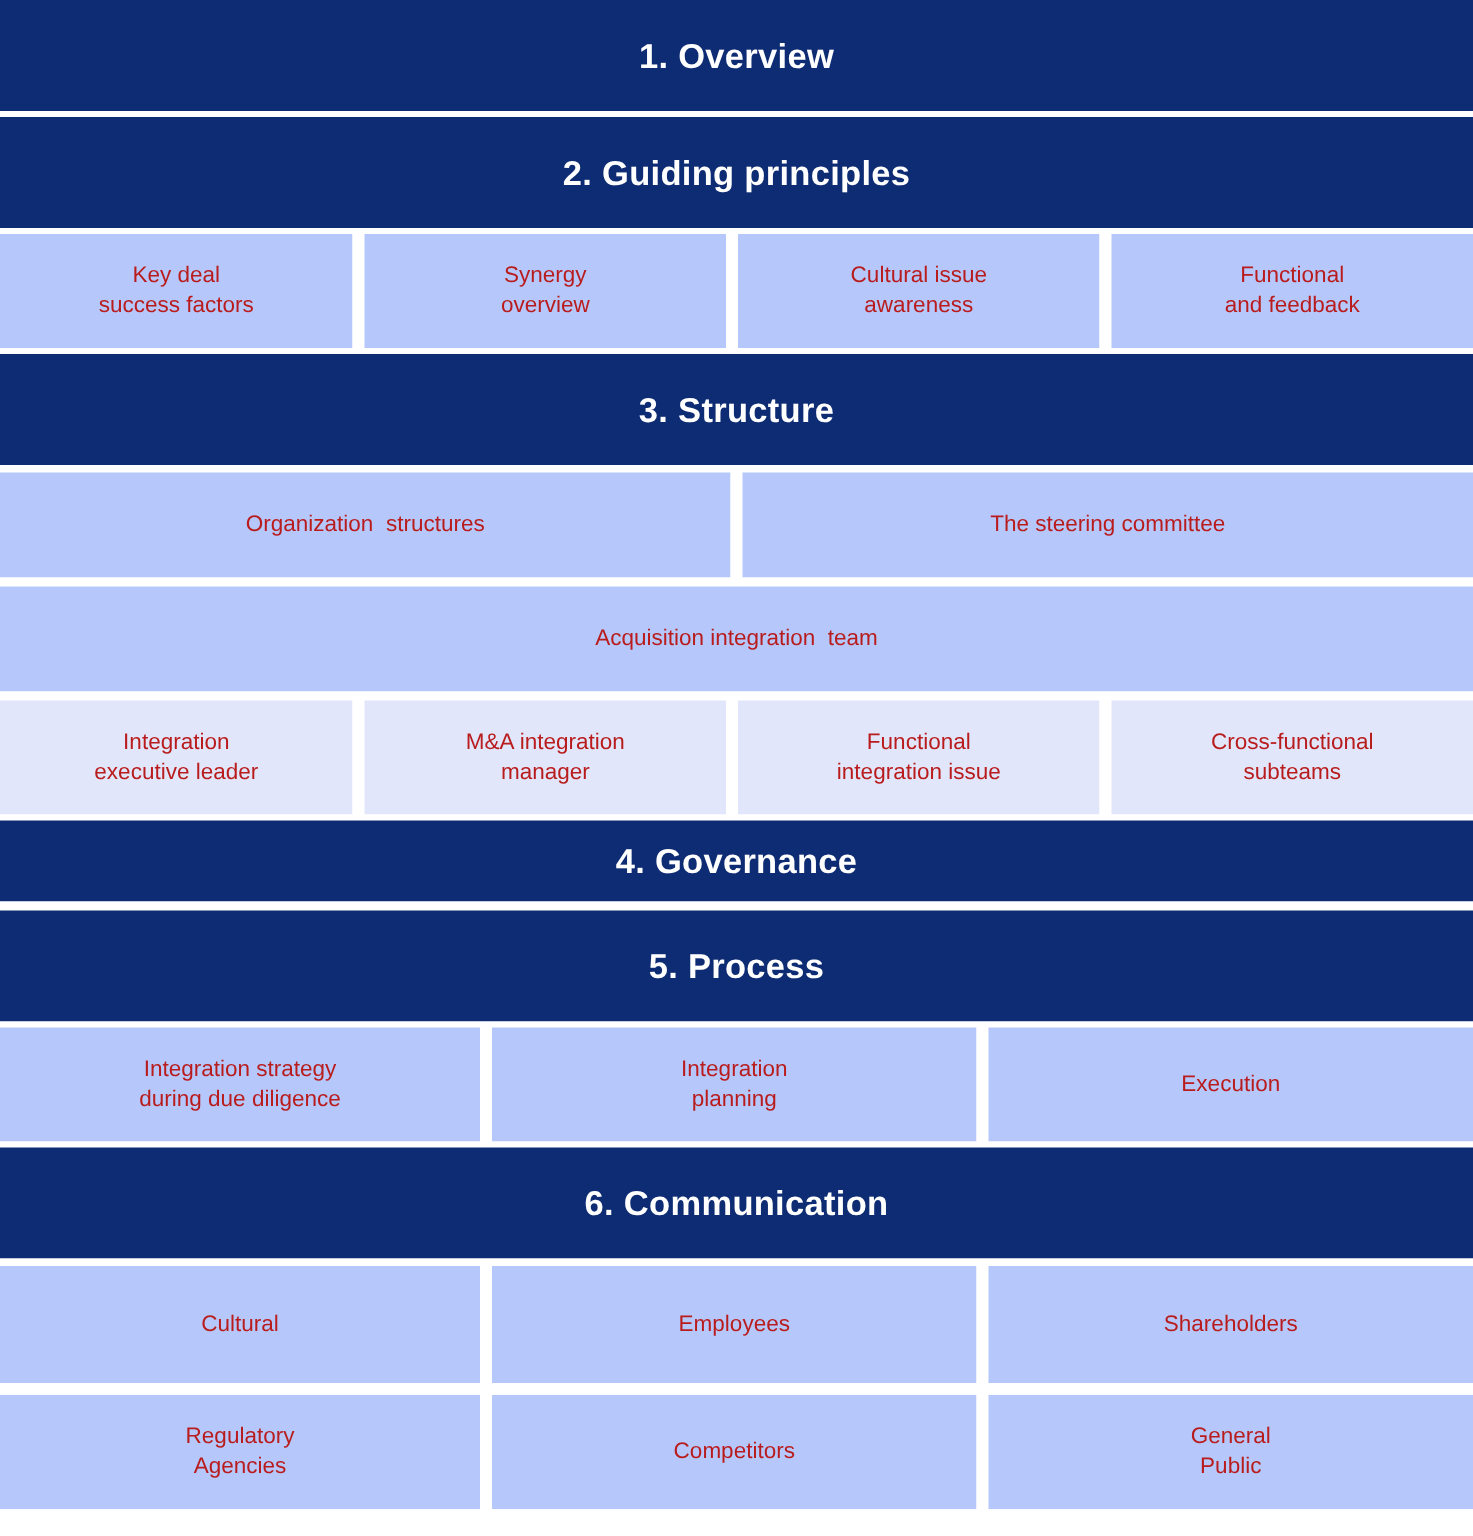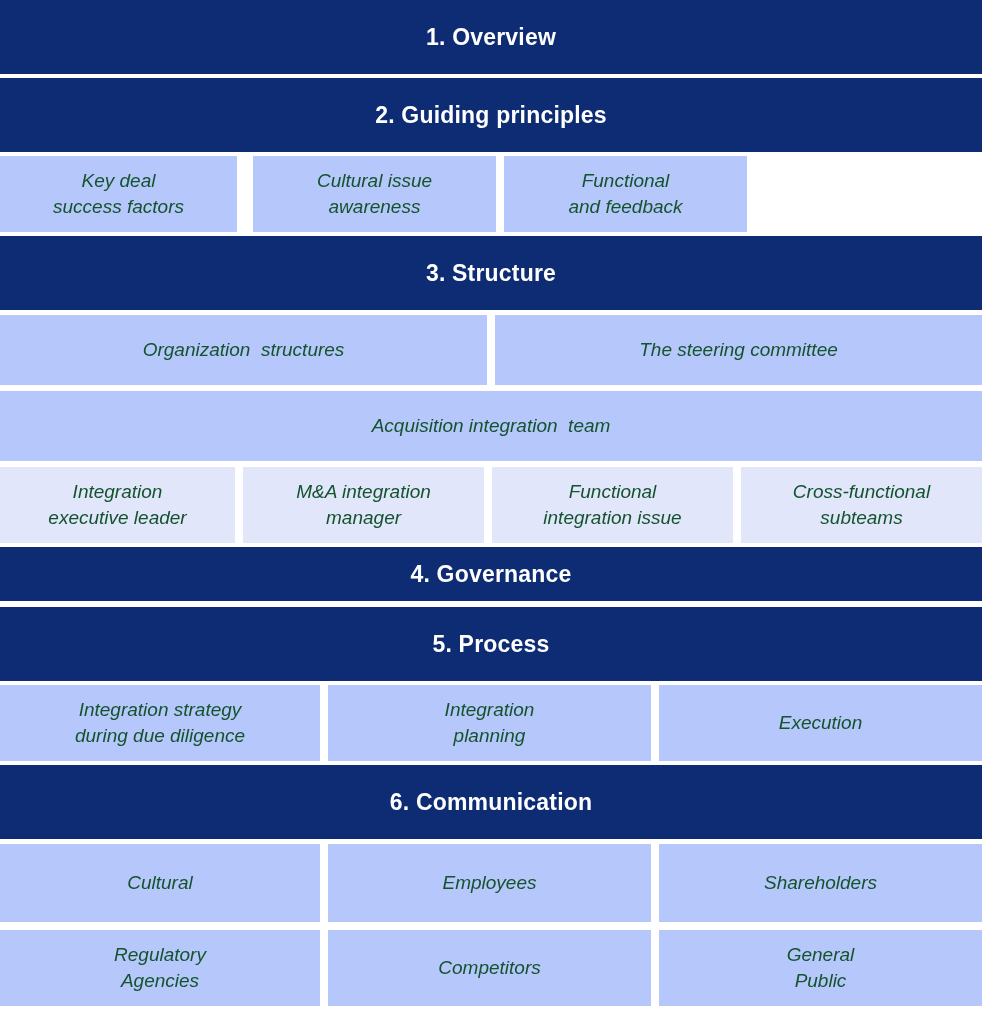--- a/index.html
+++ b/index.html
@@ -44,28 +44,27 @@
     flex: none;
     width: 100%;
     background: #ffffff;
   }
 
   .cell {
     display: flex;
     align-items: center;
     justify-content: center;
     text-align: center;
-    font-size: 19px;
+    font-size: 15px;
     line-height: 1.35;
-    color: #14532d;
+    color: #b91c1c;
     background: #B6C8FB;
     box-sizing: border-box;
     padding: 4px 10px;
     white-space: pre-wrap;
-    font-style: italic;
   }
 
   .cell.pale {
     background: #E2E6FB;
   }
 
   
   .hgap {
     width: 8px;
     flex: none;
@@ -87,20 +86,22 @@
   <div class="band" style="height:74px">1. Overview</div>
   <div class="vgap" style="height:4px"></div>
 
   <div class="band" style="height:74px">2. Guiding principles</div>
   <div class="vgap" style="height:4px"></div>
 
   <div class="row" style="height:76px">
     <div class="cell" style="width:237px">Key deal
 success factors</div>
     <div class="hgap"></div>
+    <div class="cell" style="width:243px">Synergy
+overview</div>
     <div class="hgap"></div>
     <div class="cell" style="width:243px">Cultural issue
 awareness</div>
     <div class="hgap"></div>
     <div class="cell" style="width:243px">Functional
 and feedback</div>
   </div>
   <div class="vgap" style="height:4px"></div>
 
   <div class="band" style="height:74px">3. Structure</div>

